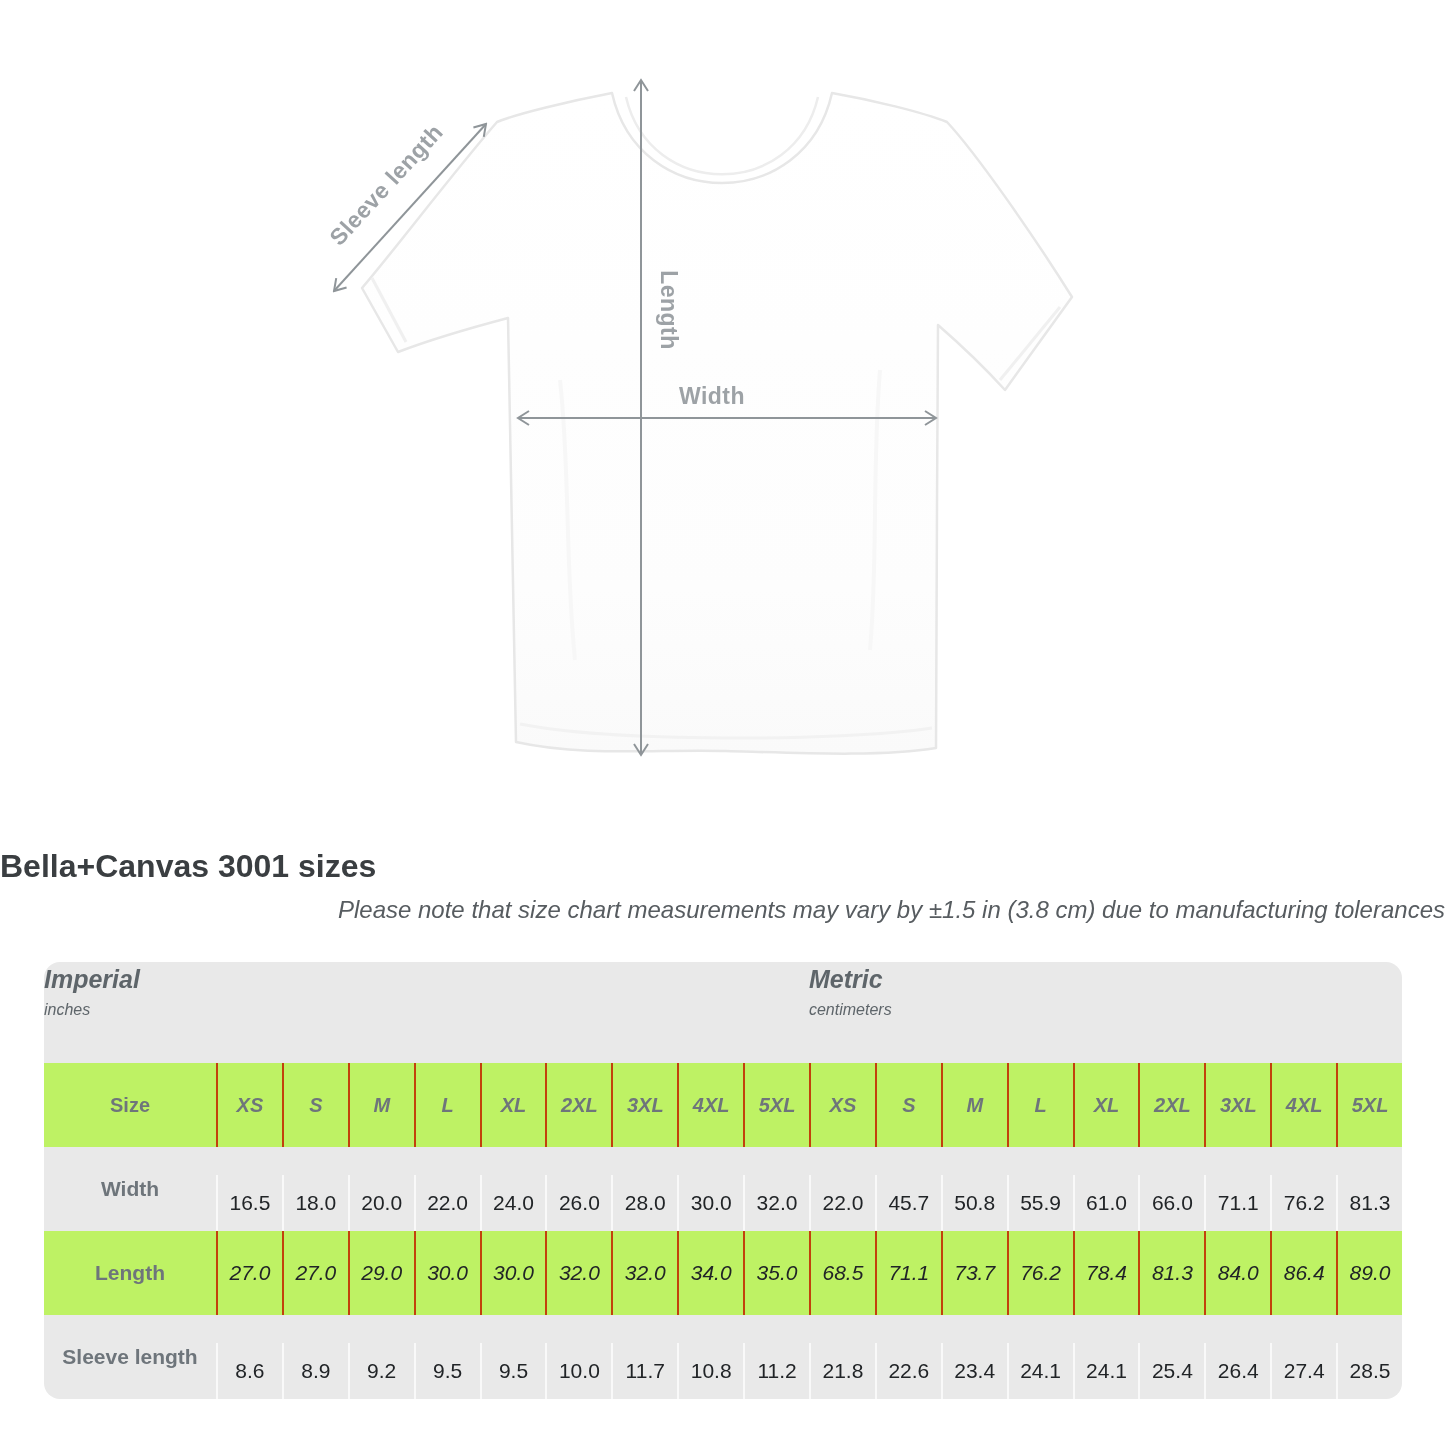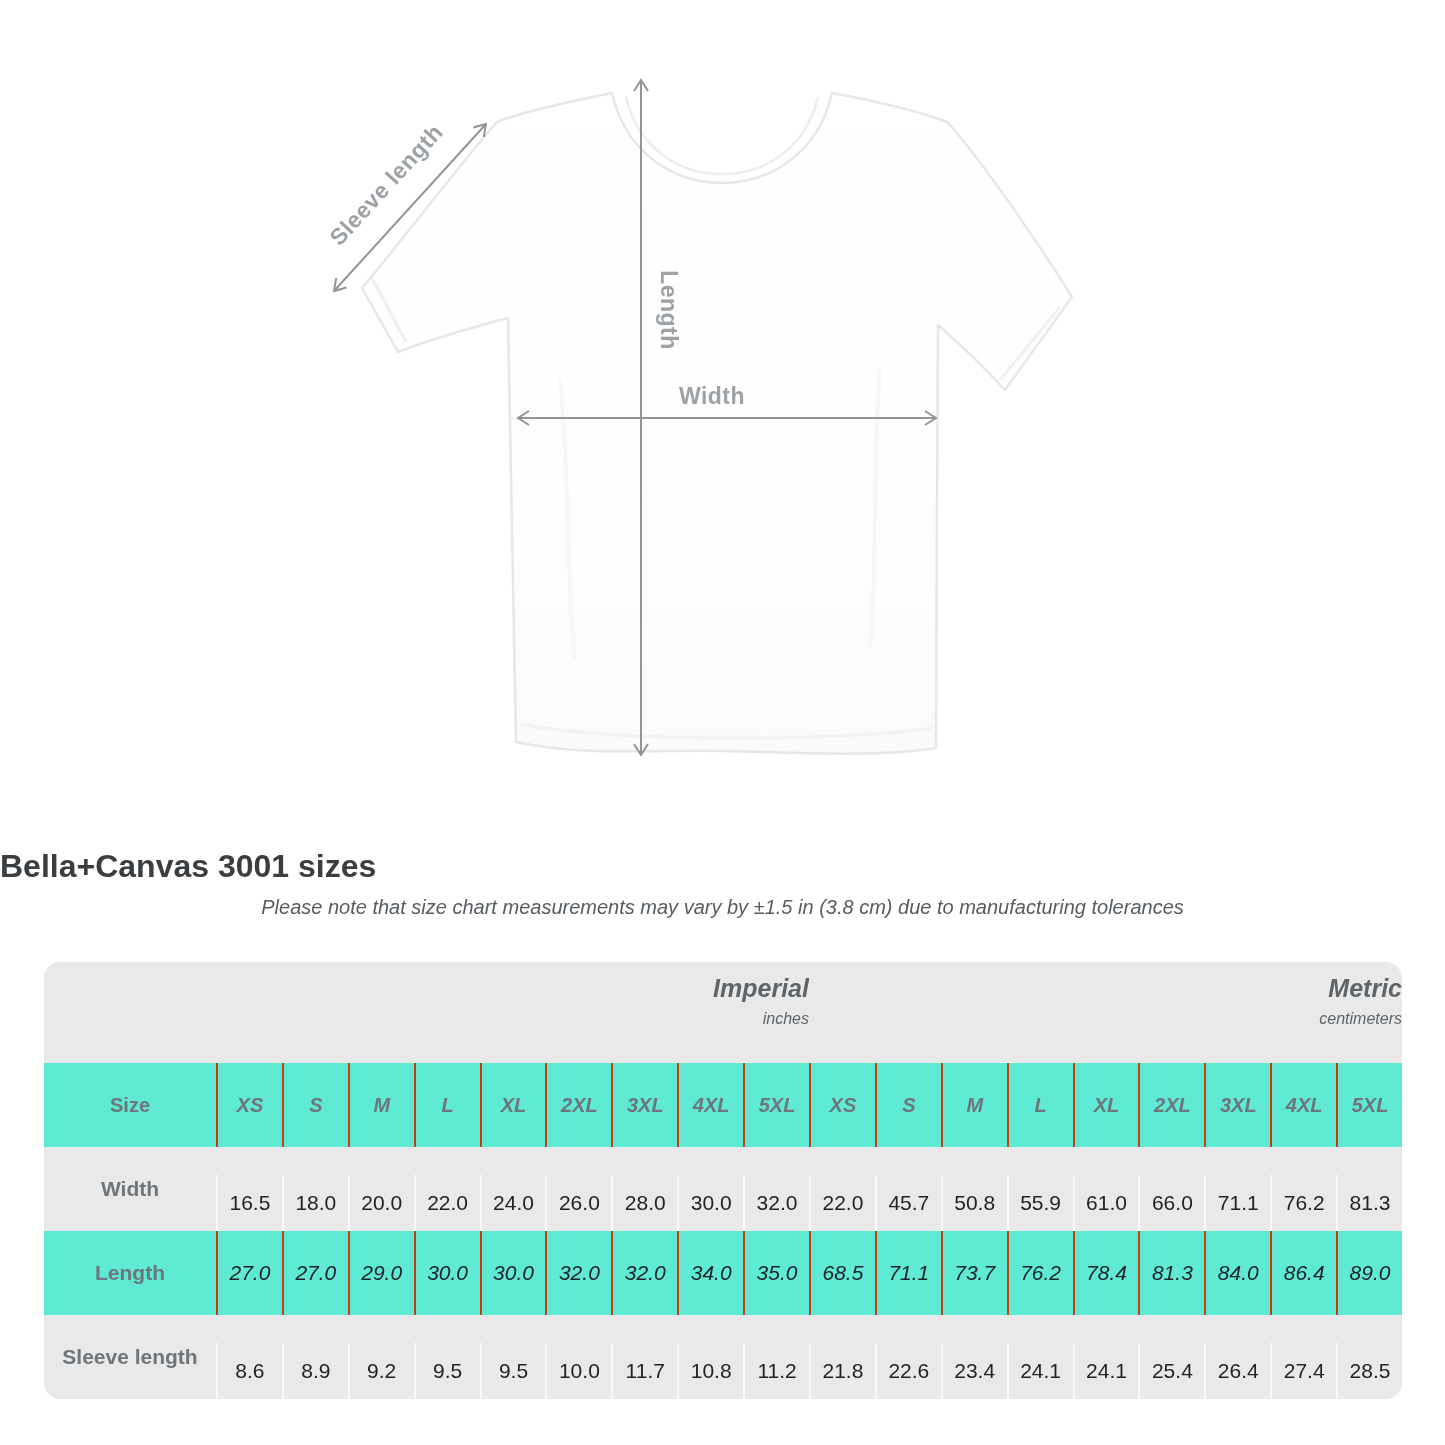--- a/index.html
+++ b/index.html
@@ -6,33 +6,33 @@
   body{width:1445px;height:1445px;font-family:"Liberation Sans",sans-serif;overflow:hidden;}
   .page{position:relative;width:1445px;height:1445px;background:#ffffff;}
 
   
   .diagram{position:absolute;top:0;left:0;width:1445px;height:840px;}
   .measure-label{font-size:23px;font-weight:bold;fill:#9da2a6;letter-spacing:.5px;}
 
   
   .title{position:absolute;top:848px;left:0;width:100%;text-align:left;margin:0;
          font-size:32px;font-weight:bold;color:#3a3e41;}
-  .subtitle{position:absolute;top:896px;left:0;width:100%;text-align:center;margin:0;
-            font-size:20px;font-style:italic;color:#575c60;}
+  .subtitle{position:absolute;top:896px;left:0;width:100%;text-align:right;margin:0;
+            font-size:24px;font-style:italic;color:#575c60;}
 
   
   .size-table{position:absolute;top:962px;left:44px;width:1358px;}
   .band{display:grid;grid-template-columns:56.33% 43.67%;height:101px;
         background:#e9e9e9;border-radius:16px 16px 0 0;}
-  .band-cell{text-align:right;padding-top:12px;}
+  .band-cell{text-align:left;padding-top:3px;}
   .band-title{font-size:25px;font-weight:bold;font-style:italic;color:#5e656a;}
   .band-unit{font-size:16px;font-style:italic;color:#5e656a;margin-top:7px;}
 
   .t-row{display:grid;grid-template-columns:172px repeat(18,1fr);height:84px;}
-  .t-row.white{background:#5eead4;}
+  .t-row.white{background:#bef264;}
   .t-row.gray{background:#e9e9e9;}
   .t-row.last{border-radius:0 0 16px 16px;overflow:hidden;}
 
   .cell{display:flex;align-items:center;justify-content:center;text-align:center;
         font-size:21px;color:#212427;}
   .t-row.white .cell + .cell{border-left:2px solid #c2410c;font-style:italic;}
   .t-row.gray  .cell + .cell{border-left:2px solid #f9f9f9;margin-top:28px;}
   .t-row .cell:nth-child(2){border-left:2px solid #d2d2d2;}
   .cell.head{font-weight:bold;color:#6e757b;font-size:20px;}
   .cell.rowlabel{font-weight:bold;color:#6e757b;}

